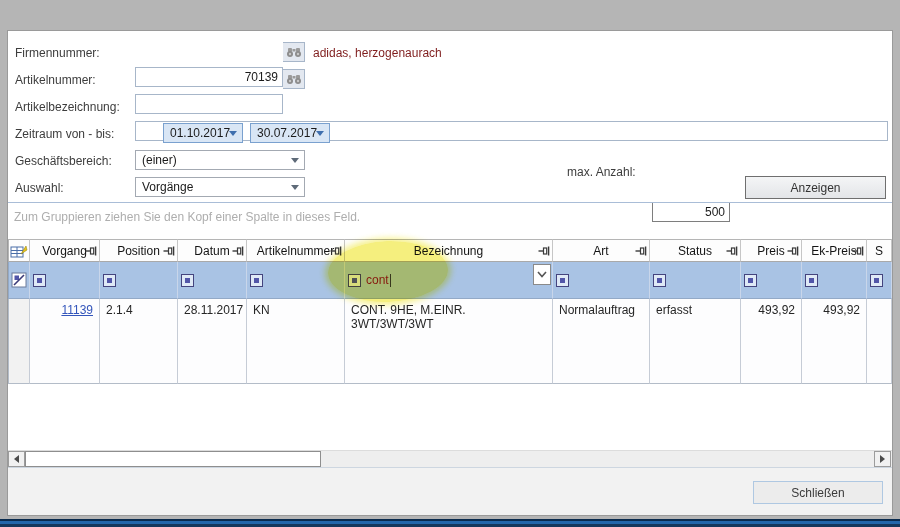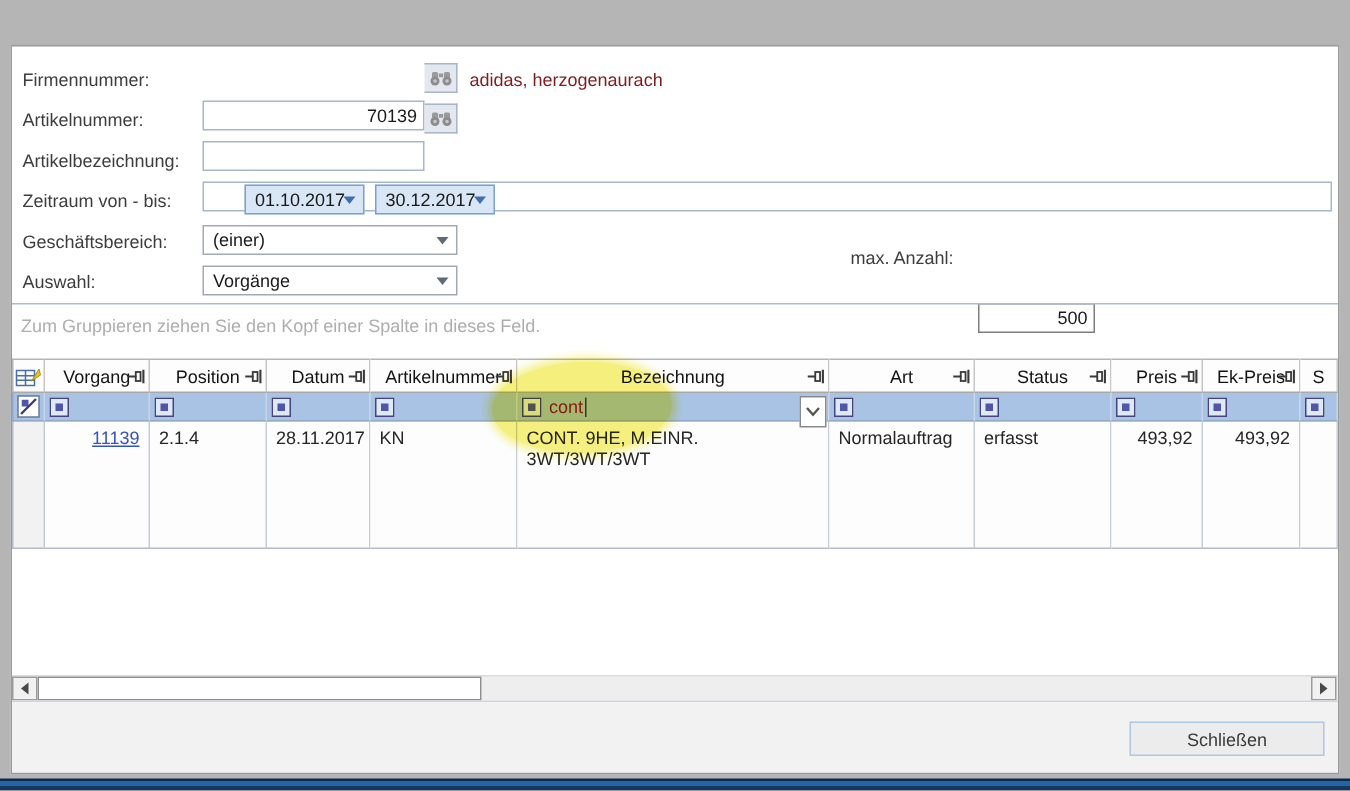--- a/index.html
+++ b/index.html
@@ -40,21 +40,21 @@
   
   .grid{position:absolute;left:8px;top:239px;width:884px;}
   .grow{display:flex;width:884px;}
   .c0{width:22px;}.c1{width:70px;}.c2{width:78px;}.c3{width:69px;}.c4{width:98px;}.c5{width:208px;}
   .c6{width:97px;}.c7{width:91px;}.c8{width:61px;}.c9{width:65px;}.c10{width:25px;}
   .hcell{height:23px;background:#fdfdfd;border-top:1px solid #b5b5b5;border-bottom:1px solid #a9a9a9;
     border-right:1px solid #c6c6c6;position:relative;display:flex;align-items:center;justify-content:center;
     color:#141414;}
   .hcell .pin{position:absolute;right:2px;top:5px;}
   .hcell.corner{border-left:1px solid #b5b5b5;justify-content:center;}
-  .fcell{height:19px;background:#a9c3e4;border-right:1px solid #c9d6ea;border-bottom:1px solid #93a9c6;
+  .fcell{height:37px;background:#a9c3e4;border-right:1px solid #c9d6ea;border-bottom:1px solid #93a9c6;
     position:relative;display:flex;align-items:center;padding-left:3px;}
   .fcell.corner{justify-content:center;padding-left:0;border-left:1px solid #93a9c6;}
   .filter-text{margin-left:5px;color:#8b1a1a;}
   .caret{display:inline-block;width:1px;height:13px;background:#3a3a3a;margin-left:1px;vertical-align:middle;}
   .fdrop{position:absolute;right:1px;top:2px;width:18px;height:21px;background:#fff;border:1px solid #8a8a8a;
     display:flex;align-items:center;justify-content:center;}
   .dcell{height:85px;background:#fdfdfe;border-right:1px solid #c6ccd6;border-bottom:1px solid #b3bcc8;
     padding:4px 6px;color:#262626;overflow:hidden;}
   .dcell.right{text-align:right;}
   .dcell.pre{white-space:pre-line;}
@@ -120,38 +120,39 @@
 
   <div class="lbl" style="top:100px;">Artikelbezeichnung:</div>
   <input class="txt" style="left: 135px; top: 96px; width: 753px; height: 20px;" value="">
 
   <div class="lbl" style="top:127px;">Zeitraum von - bis:</div>
   <div class="combo date" style="left:135px;top:123px;width:80px;">
     <span>01.10.2017</span>
     <span class="arr"></span>
   </div>
   <div class="combo date" style="left:222px;top:123px;width:80px;">
-    <span>30.12.2017</span>
+    <span>30.07.2017</span>
     <span class="arr"></span>
   </div>
 
   <div class="lbl" style="top:154px;">Geschäftsbereich:</div>
   <div class="combo" style="left:135px;top:150px;width:170px;">
     <span>(einer)</span>
     <span class="arr"></span>
   </div>
 
   <div class="lbl" style="top:181px;">Auswahl:</div>
   <div class="combo" style="left:135px;top:177px;width:170px;">
     <span>Vorgänge</span>
     <span class="arr"></span>
   </div>
 
   <div class="lbl" style="left:567px;top:165px;">max. Anzahl:</div>
   <input class="txt right" style="left: 652px; top: 177px; width: 78px; height: 20px; border-color: rgb(126, 126, 126);" value="500">
+  <div class="push-btn" style="left:745px;top:176px;width:141px;height:23px;">Anzeigen</div>
 
   <div class="form-sep"></div>
 
   <div class="hint">Zum Gruppieren ziehen Sie den Kopf einer Spalte in dieses Feld.</div>
 
   <div class="grid">
 
     <div class="grow">
       <div class="hcell corner c0">
         <svg width="18" height="16" viewBox="0 0 18 16">

